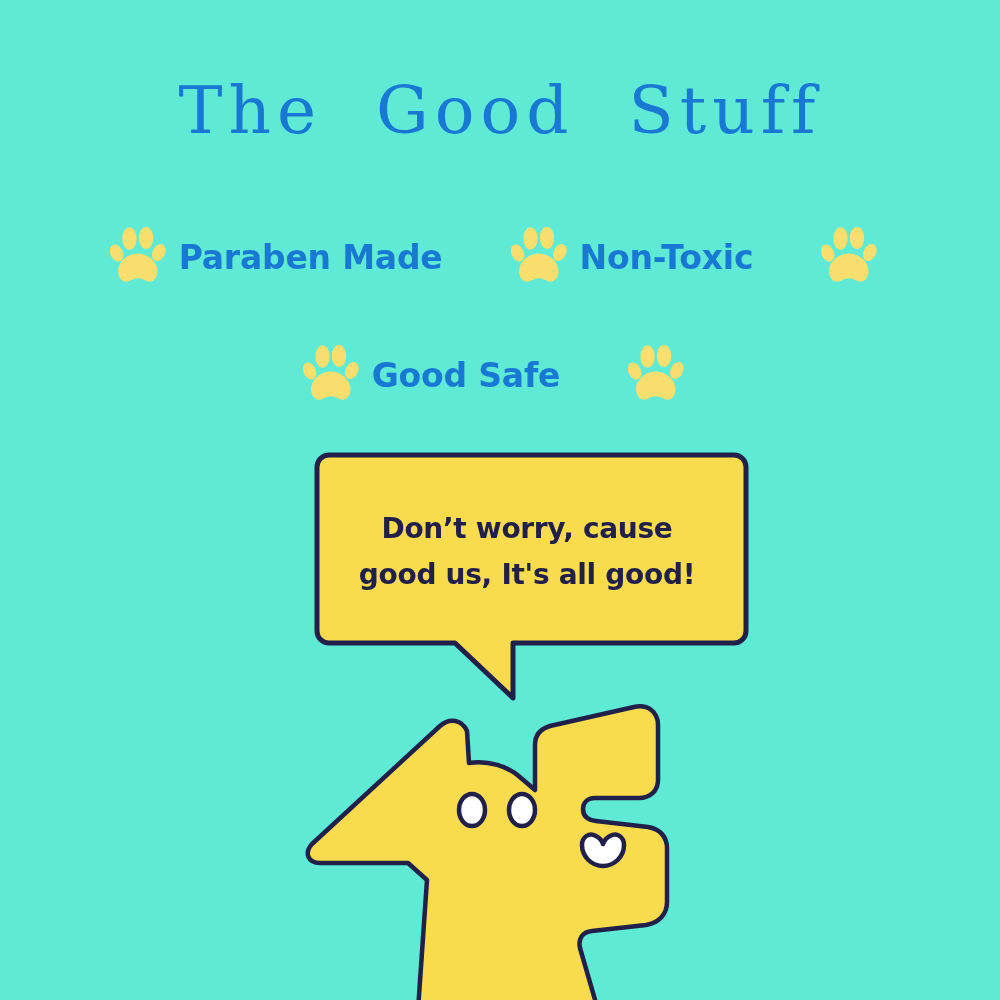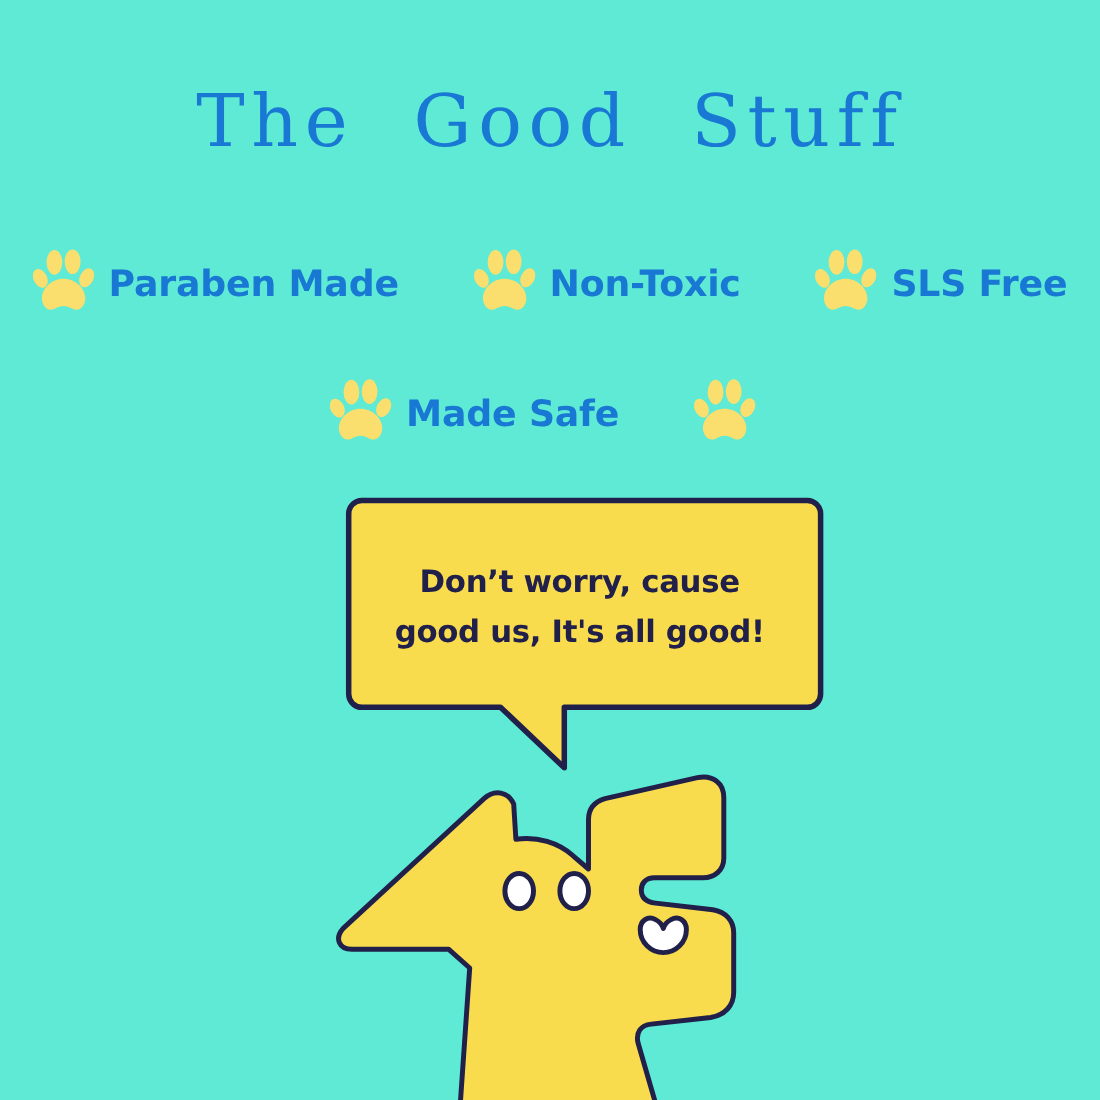--- a/index.html
+++ b/index.html
@@ -139,36 +139,35 @@
     </div>
 
     <div class="badge">
       <svg class="paw-icon" viewBox="0 0 56 62">
         <ellipse cx="19.5" cy="12.5" rx="7.2" ry="11.2" fill="#fbdf6e"></ellipse>
         <ellipse cx="36.0" cy="12.0" rx="7.2" ry="11.2" fill="#fbdf6e"></ellipse>
         <ellipse cx="6.6" cy="27.0" rx="6.2" ry="9.0" fill="#fbdf6e" transform="rotate(-26 6.6 27)"></ellipse>
         <ellipse cx="48.8" cy="26.5" rx="6.2" ry="9.0" fill="#fbdf6e" transform="rotate(26 48.8 26.5)"></ellipse>
         <path d="M27.8 27.5 C38.5 27.5 47.5 36.0 47.5 45.2 C47.5 52.5 42.0 57.5 36.5 55.0 C32.5 53.2 30.6 52.2 27.8 52.2 C25.0 52.2 23.1 53.2 19.1 55.0 C13.6 57.5 8.1 52.5 8.1 45.2 C8.1 36.0 17.1 27.5 27.8 27.5 Z" fill="#fbdf6e"></path>
       </svg>
-      <span class="badge-label">SLS Free</span>
     </div>
 
   </div>
 
   <div class="badge-row row-2">
 
     <div class="badge">
       <svg class="paw-icon" viewBox="0 0 56 62">
         <ellipse cx="19.5" cy="12.5" rx="7.2" ry="11.2" fill="#fbdf6e"></ellipse>
         <ellipse cx="36.0" cy="12.0" rx="7.2" ry="11.2" fill="#fbdf6e"></ellipse>
         <ellipse cx="6.6" cy="27.0" rx="6.2" ry="9.0" fill="#fbdf6e" transform="rotate(-26 6.6 27)"></ellipse>
         <ellipse cx="48.8" cy="26.5" rx="6.2" ry="9.0" fill="#fbdf6e" transform="rotate(26 48.8 26.5)"></ellipse>
         <path d="M27.8 27.5 C38.5 27.5 47.5 36.0 47.5 45.2 C47.5 52.5 42.0 57.5 36.5 55.0 C32.5 53.2 30.6 52.2 27.8 52.2 C25.0 52.2 23.1 53.2 19.1 55.0 C13.6 57.5 8.1 52.5 8.1 45.2 C8.1 36.0 17.1 27.5 27.8 27.5 Z" fill="#fbdf6e"></path>
       </svg>
-      <span class="badge-label">Made Safe</span>
+      <span class="badge-label">Good Safe</span>
     </div>
 
     <div class="badge">
       <svg class="paw-icon" viewBox="0 0 56 62">
         <ellipse cx="19.5" cy="12.5" rx="7.2" ry="11.2" fill="#fbdf6e"></ellipse>
         <ellipse cx="36.0" cy="12.0" rx="7.2" ry="11.2" fill="#fbdf6e"></ellipse>
         <ellipse cx="6.6" cy="27.0" rx="6.2" ry="9.0" fill="#fbdf6e" transform="rotate(-26 6.6 27)"></ellipse>
         <ellipse cx="48.8" cy="26.5" rx="6.2" ry="9.0" fill="#fbdf6e" transform="rotate(26 48.8 26.5)"></ellipse>
         <path d="M27.8 27.5 C38.5 27.5 47.5 36.0 47.5 45.2 C47.5 52.5 42.0 57.5 36.5 55.0 C32.5 53.2 30.6 52.2 27.8 52.2 C25.0 52.2 23.1 53.2 19.1 55.0 C13.6 57.5 8.1 52.5 8.1 45.2 C8.1 36.0 17.1 27.5 27.8 27.5 Z" fill="#fbdf6e"></path>
       </svg>

